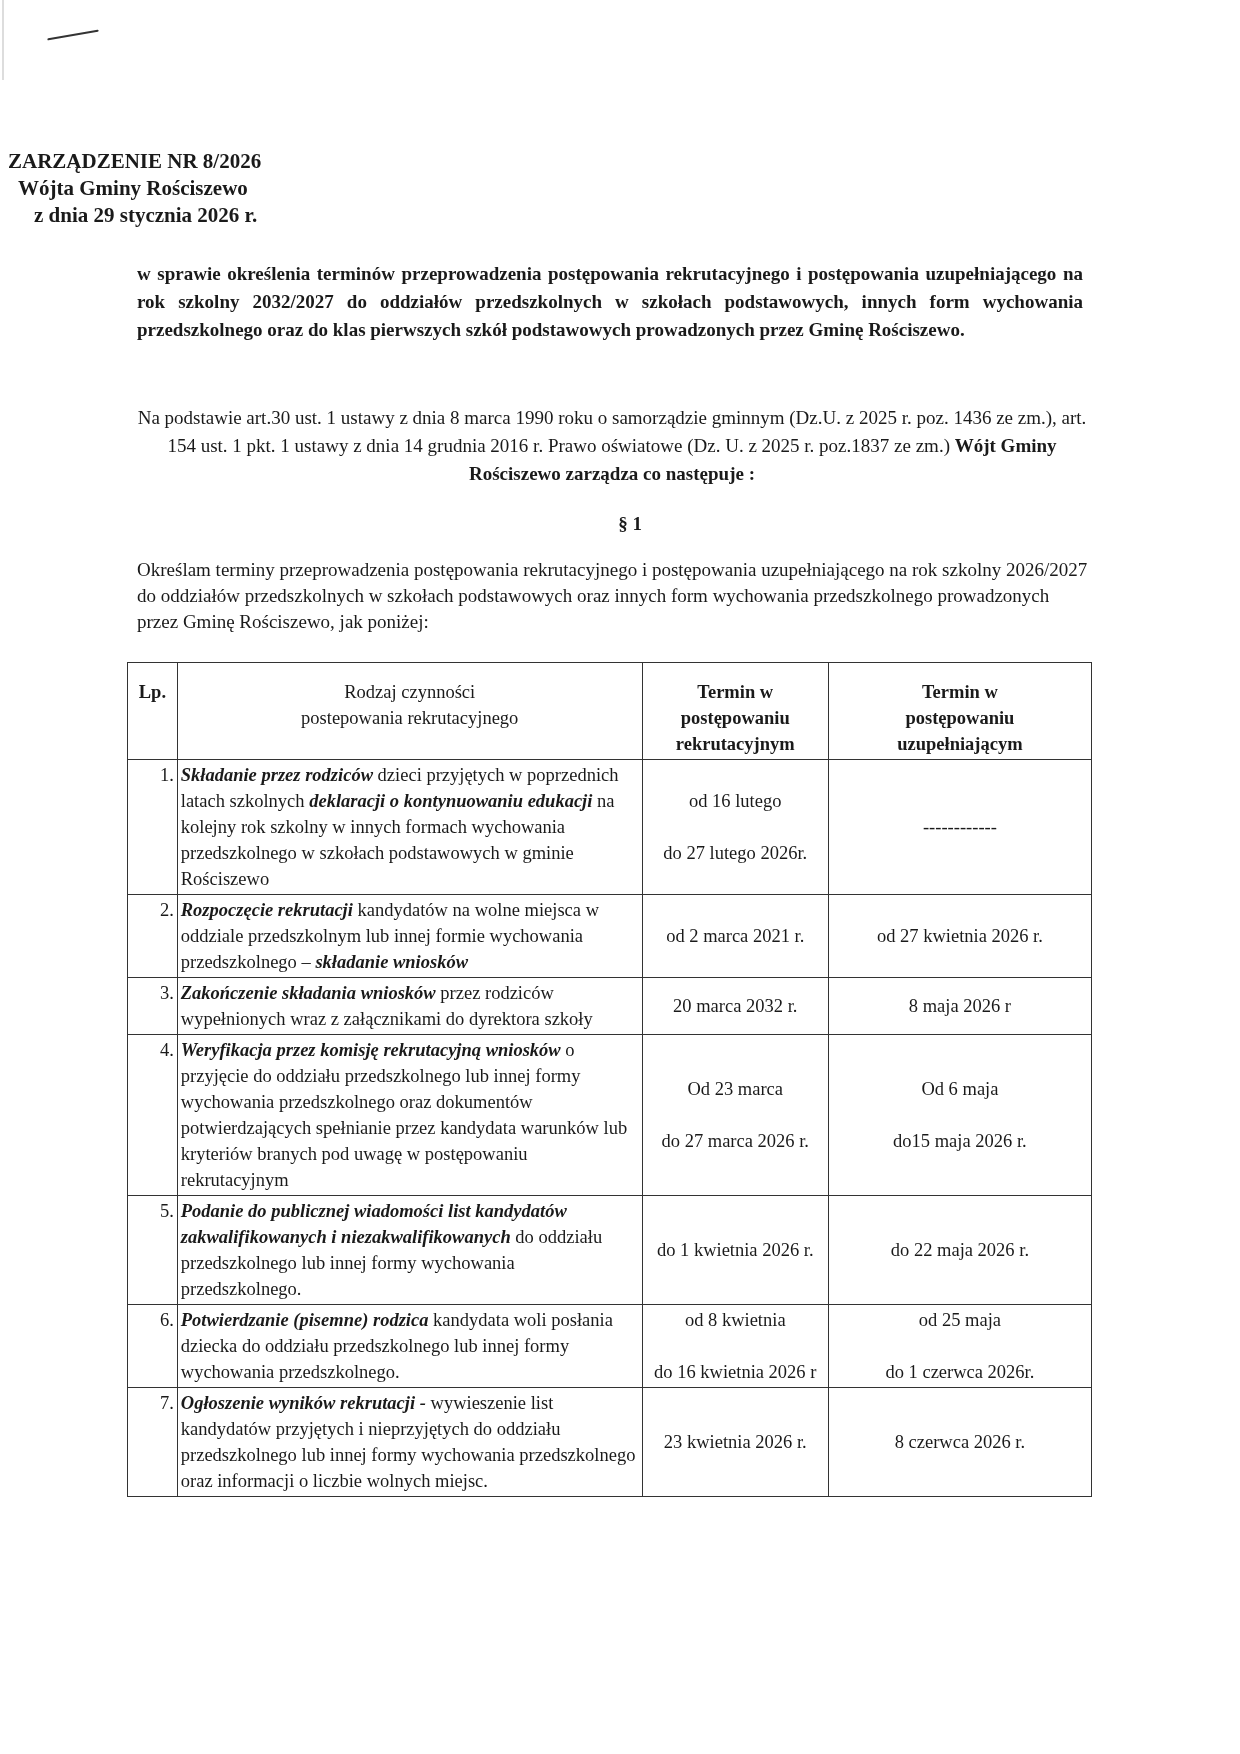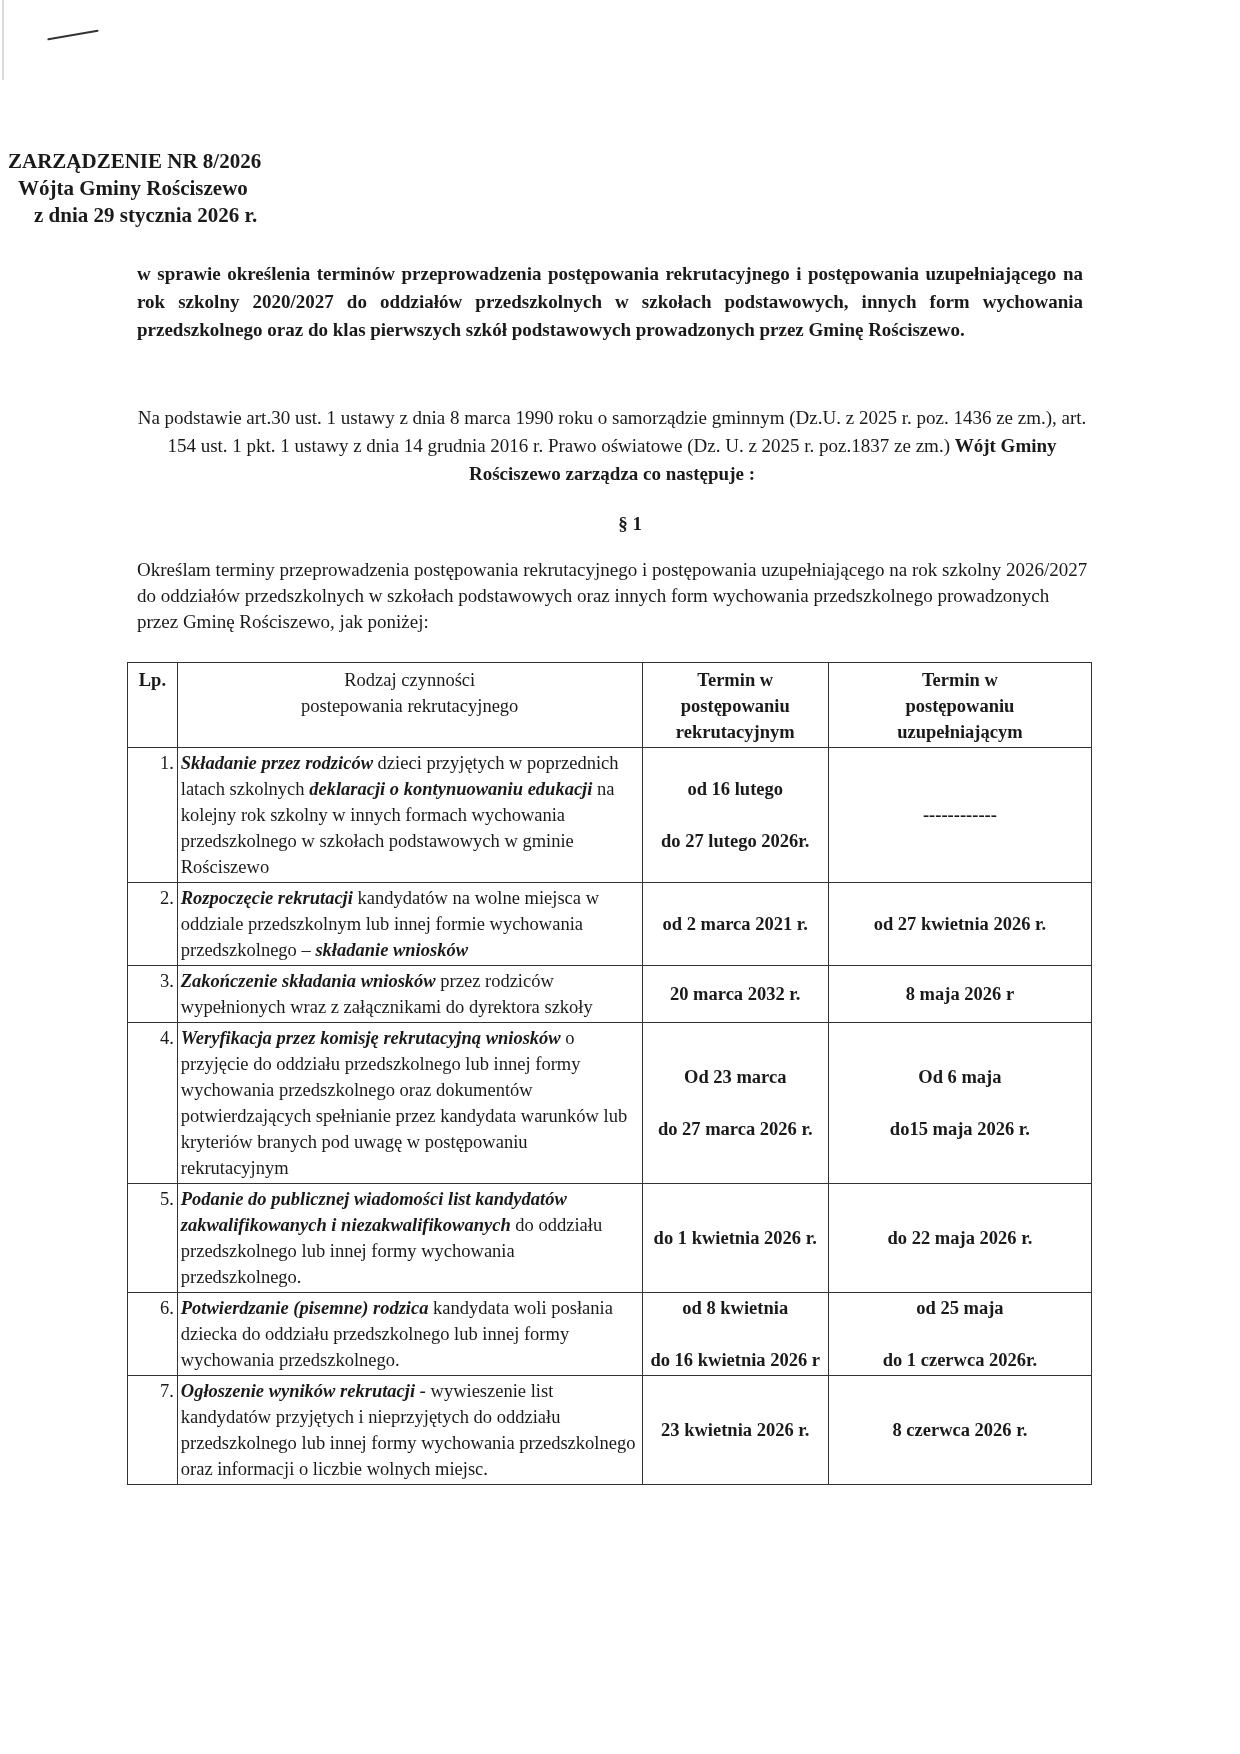--- a/index.html
+++ b/index.html
@@ -17,43 +17,43 @@
   .subject { position: absolute; left: 137px; top: 260px; width: 946px; font-weight: bold;
              font-size: 19px; line-height: 28px; text-align: justify; text-align-last: left; }
   .basis { position: absolute; left: 137px; top: 404px; width: 950px; font-size: 19px; line-height: 28px; text-align: center; }
   .basis b { font-weight: bold; }
   .para-sign { position: absolute; left: 0; width: 1240px; top: 513px; text-align: center;
                font-size: 19px; font-weight: bold; padding-left: 20px; box-sizing: border-box; }
   .para1 { position: absolute; left: 137px; top: 557px; width: 952px; font-size: 19px; line-height: 26px; }
   table.sched { position: absolute; left: 127px; top: 662px; width: 965px;
                 border-collapse: collapse; font-size: 18.5px; line-height: 26px; }
   table.sched th, table.sched td { border: 1.5px solid #333; vertical-align: top; padding: 2px 3px; }
-  table.sched th { font-weight: bold; text-align: center; line-height: 26px; padding-top: 4px; }
+  table.sched th { font-weight: bold; text-align: center; line-height: 26px; padding-top: 16px; }
   .c-lp { width: 43px; text-align: center; }
   .c-act { width: 462px; text-align: left; }
   .c-t1 { width: 180px; text-align: center; vertical-align: middle !important; }
   .c-t2 { width: 258px; text-align: center; vertical-align: middle !important; }
   td.c-lp { text-align: right; padding-right: 8px; }
   .act b { font-weight: bold; font-style: italic; }
-  .date-top { display: block; font-weight: bold; }
+  .date-top { display: block; }
   .date-gap { display: block; height: 26px; }
 </style>
 </head>
 <body>
 
 <div class="edge-line"></div>
 <div class="scan-mark"></div>
 
 <div class="title-block">
   <div class="t1">ZARZĄDZENIE NR 8/2026</div>
   <div class="t2">Wójta Gminy Rościszewo</div>
   <div class="t3">z dnia 29 stycznia 2026 r.</div>
 </div>
 
-<div class="subject">w sprawie określenia terminów przeprowadzenia postępowania rekrutacyjnego i postępowania uzupełniającego na rok szkolny 2020/2027  do oddziałów przedszkolnych w szkołach podstawowych,  innych form wychowania przedszkolnego oraz do klas pierwszych szkół podstawowych prowadzonych przez Gminę Rościszewo.</div>
+<div class="subject">w sprawie określenia terminów przeprowadzenia postępowania rekrutacyjnego i postępowania uzupełniającego na rok szkolny 2032/2027  do oddziałów przedszkolnych w szkołach podstawowych,  innych form wychowania przedszkolnego oraz do klas pierwszych szkół podstawowych prowadzonych przez Gminę Rościszewo.</div>
 
 <div class="basis">
   <span>Na podstawie  art.30 ust. 1 ustawy z dnia 8 marca 1990 roku o samorządzie gminnym (Dz.U. z 2025 r. poz. 1436 ze zm.), art. 154 ust. 1 pkt. 1 ustawy z dnia 14 grudnia 2016 r. Prawo oświatowe (Dz. U. z 2025 r. poz.1837 ze zm.) </span><b>Wójt Gminy Rościszewo zarządza co następuje :</b>
 </div>
 
 <div class="para-sign">§ 1</div>
 <div class="para1">Określam terminy przeprowadzenia postępowania rekrutacyjnego  i postępowania uzupełniającego na rok szkolny 2026/2027 do oddziałów przedszkolnych w szkołach podstawowych oraz innych form wychowania przedszkolnego  prowadzonych przez Gminę Rościszewo, jak poniżej:</div>
 
 <table class="sched">
   <thead>

